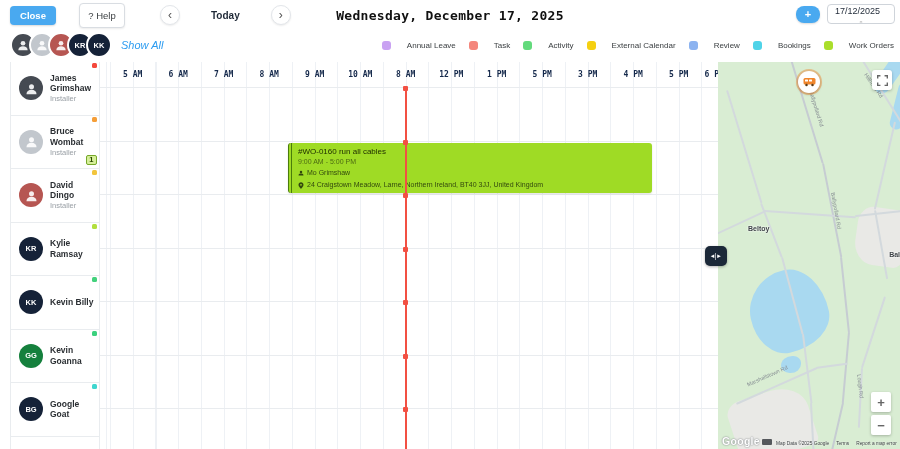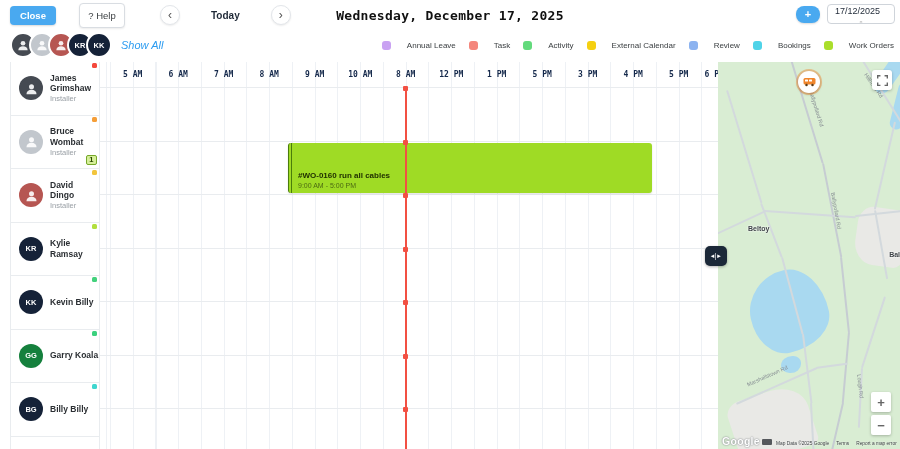--- a/index.html
+++ b/index.html
@@ -65,21 +65,21 @@
   .h-cell.partial{text-align:left;padding-left:3px;}
   .t-body{position:relative;height:387px;
           background-image:repeating-linear-gradient(90deg,#eef1f5 0 1px,transparent 1px 22.75px);
           background-position:10px 0;}
   .t-row{height:53.5px;box-sizing:border-box;border-bottom:1px solid #e9ecef;cursor:pointer;}
 
   
   .event{position:absolute;left:188px;top:55px;width:364px;height:50px;border-radius:3px;
          border-left:4px double #4a7d0a;box-sizing:border-box;padding:4px 6px;overflow:hidden;
          box-shadow:0 1px 2px rgba(0,0,0,.12);cursor:pointer;z-index:3;}
-  .ev-title{font-size:8px;font-weight:bold;color:#213100;line-height:1.2;margin-top:24px;}
+  .ev-title{font-size:8px;font-weight:normal;color:#213100;line-height:1.2;}
   .ev-time{font-size:7px;color:#4c6a12;line-height:1.3;}
   .ev-line{display:flex;align-items:center;gap:3px;font-size:7px;color:#33490e;line-height:1.2;margin-top:3.5px;}
   .ev-line svg{flex:0 0 auto;}
 
   
   .now-line{position:absolute;left:305px;top:0;width:1.5px;height:100%;background:#f25043;z-index:4;}
   .now-dot{position:absolute;left:-1.75px;width:5px;height:5px;background:#f25043;border-radius:1px;}
 
   
   .map{position:absolute;left:718px;top:62px;width:182px;height:387px;background:#d9edd3;overflow:hidden;z-index:5;cursor:grab;}
@@ -250,29 +250,29 @@
       <div class="m-avatar" style="background: rgb(21, 34, 56);">KK</div>
       <div>
         <div class="m-name">Kevin Billy</div>
       </div>
       <div class="status-dot" style="background: rgb(67, 209, 124);"></div>
     </div>
 
     <div class="m-cell">
       <div class="m-avatar" style="background: #15803d;">GG</div>
       <div>
-        <div class="m-name">Garry Koala</div>
+        <div class="m-name">Kevin Goanna</div>
       </div>
       <div class="status-dot" style="background: rgb(59, 209, 126);"></div>
     </div>
 
     <div class="m-cell">
       <div class="m-avatar" style="background: rgb(21, 34, 56);">BG</div>
       <div>
-        <div class="m-name">Billy Billy</div>
+        <div class="m-name">Google Goat</div>
       </div>
       <div class="status-dot" style="background: rgb(63, 214, 207);"></div>
     </div>
   </div>
 
   <div class="timeline">
     <div class="hours-row mono">
       <div class="h-spacer"></div>
       <div class="h-cell">5 AM</div>
       <div class="h-cell">6 AM</div>

